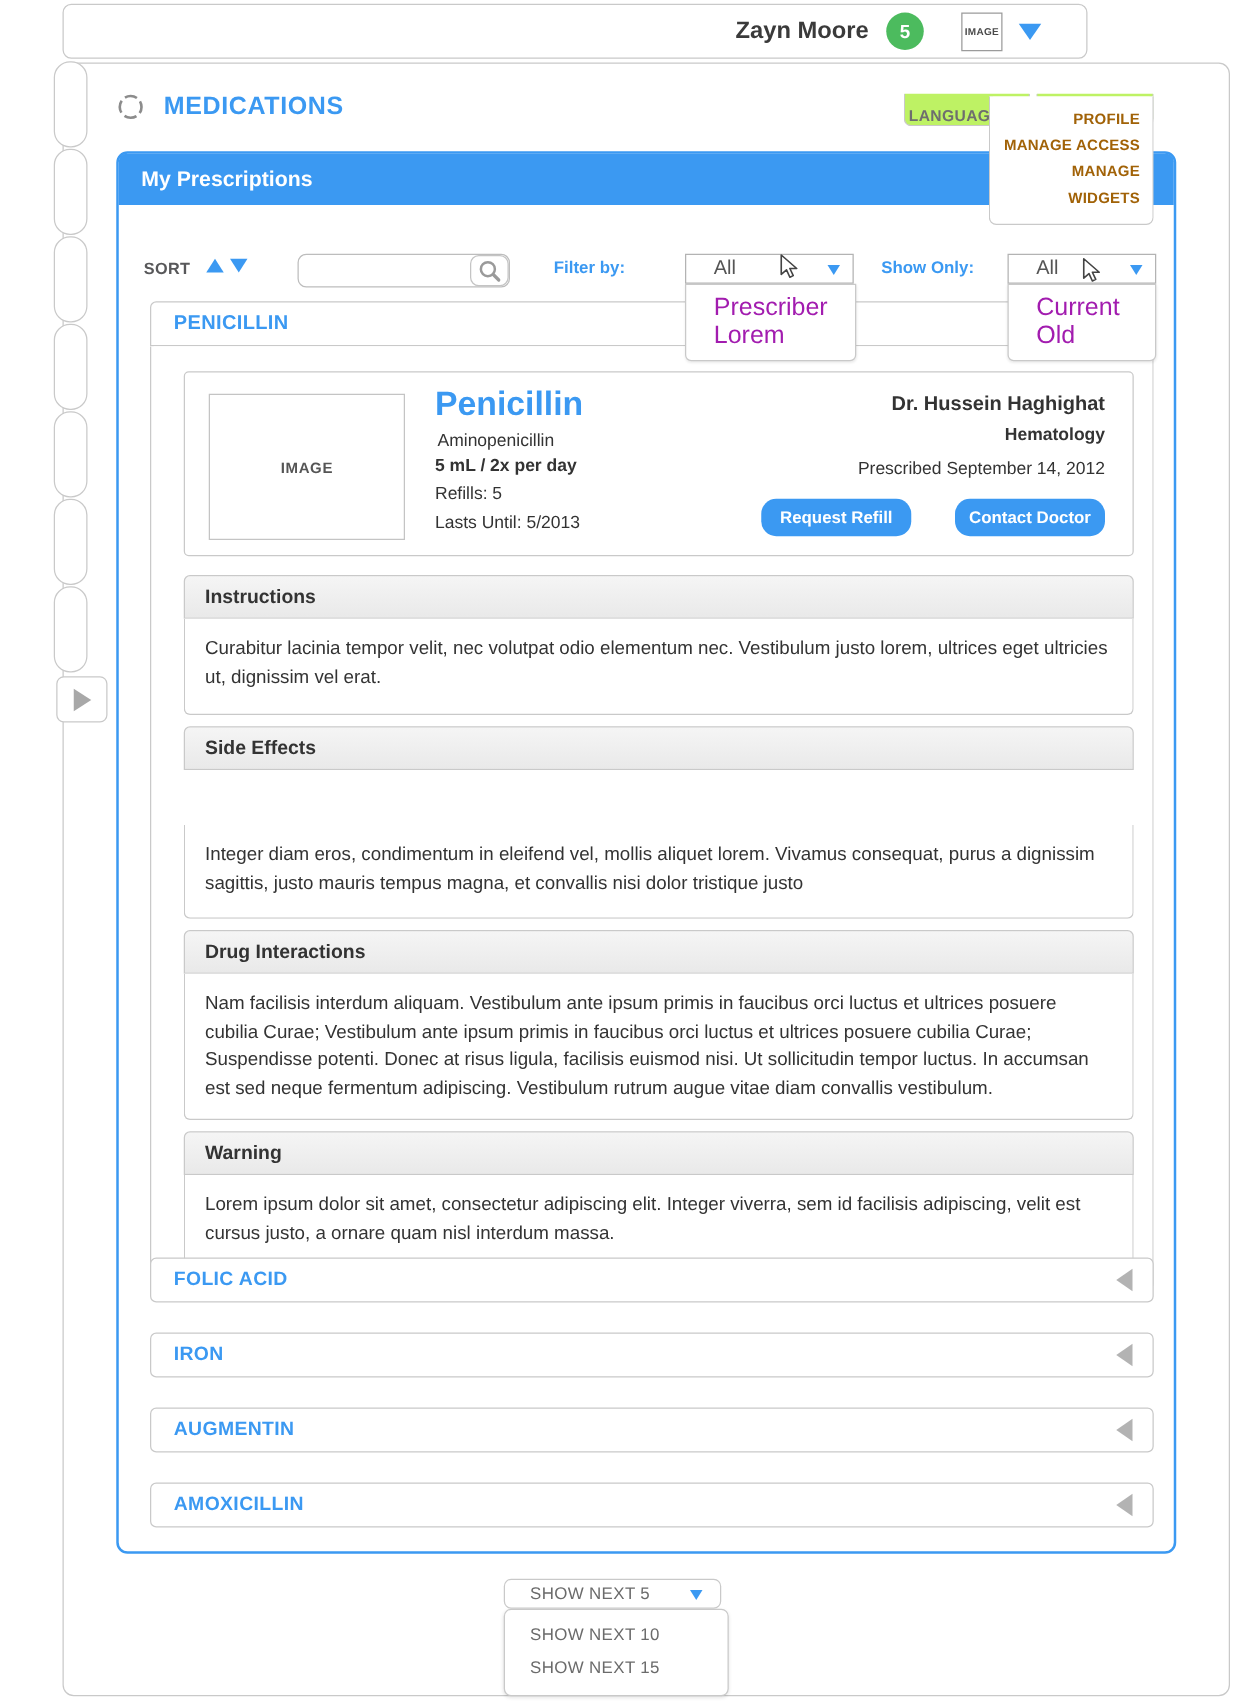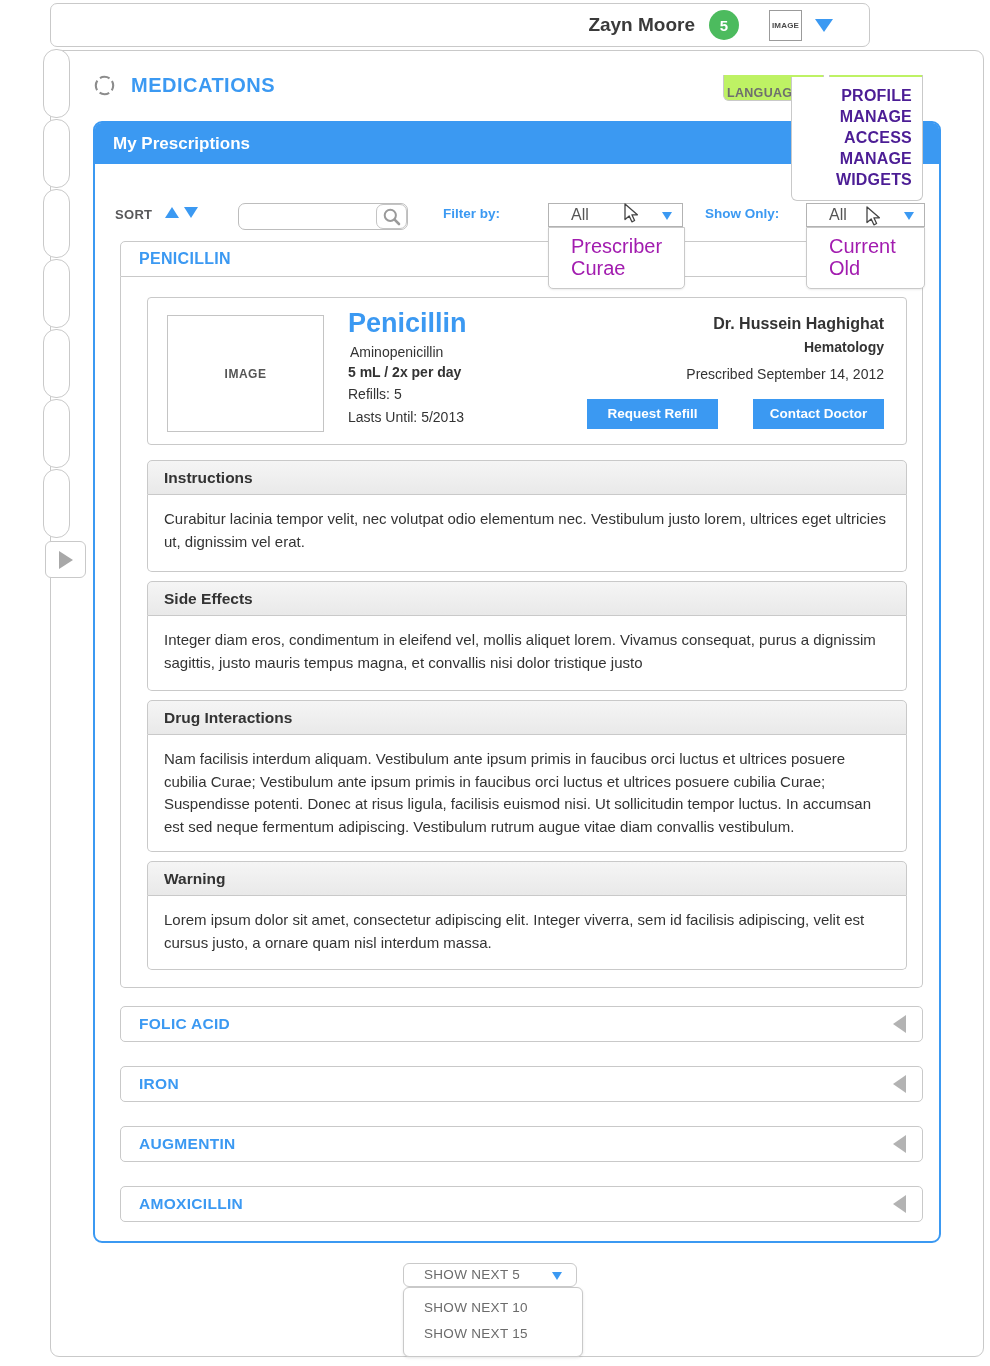--- a/index.html
+++ b/index.html
@@ -44,21 +44,21 @@
 
   .hdr-btn { position:absolute; top:0; height:26px; background:#bef264;
     border:1px solid #c9c9c9; border-top:none; border-radius:0 0 6px 6px;
     display:flex; align-items:flex-end; justify-content:center; gap:9px;
     font-size:12.5px; font-weight:bold; color:#6e6e6e; letter-spacing:.3px;margin-top:24px; }
   .btn-language { left:672px; width:101px; }
   .btn-settings { left:778px; width:94px;font-style:italic; }
   .settings-menu { position:absolute; left:740px; top:26px; width:132px; background:#fff;
     border:1px solid #c9c9c9; border-top:none; border-radius:0 0 6px 6px; z-index:40;
     padding:8px 10px 10px; text-align:right; }
-  .settings-menu .item { font-size:16px; font-weight:bold; color:#4c1d95; line-height:21px; letter-spacing:.2px; }
+  .settings-menu .item { font-size:12px; font-weight:bold; color:#a16207; line-height:21px; letter-spacing:.2px; }
 
   
   .widget { position:absolute; left:42px; top:70px; width:848px; height:1122px;
     border:2px solid #3b99f2; border-radius:9px; background:#fff; }
   .widget-header { height:41px; background:#3b99f2; border-radius:6px 6px 0 0;
     color:#fff; font-size:17px; font-weight:bold; line-height:41px; padding-left:18px; }
 
   
   .sort-label { position:absolute; left:20px; top:84px; font-size:13px; font-weight:bold; color:#58585a; letter-spacing:.3px; }
   .sort-up { position:absolute; left:70px; top:84px; }
@@ -100,31 +100,31 @@
   .drug-info { position:absolute; left:200px; top:10px; }
   .drug-title { font-size:27px; font-weight:bold; color:#3b99f2; margin-bottom:3px; }
   .drug-type { font-size:14px; color:#333; line-height:20px; margin-left:2px; }
   .drug-dosage { font-size:14px; font-weight:bold; color:#333; line-height:21px; }
   .drug-refills, .drug-lasts { font-size:14px; color:#333; line-height:23px; }
   .drug-right { position:absolute; right:22px; top:17px; text-align:right; }
   .drug-doctor { font-size:16px; font-weight:bold; color:#333; }
   .drug-dept { font-size:14px; font-weight:bold; color:#333; margin-top:6px; }
   .drug-prescribed { font-size:14px; color:#333; margin-top:11px; }
   .drug-buttons { position:absolute; right:22px; bottom:15px; display:flex; gap:35px; }
-  .blue-btn { width:131px; height:30px; background:#3b99f2; border-radius:0; color:#fff;
+  .blue-btn { width:120px; height:30px; background:#3b99f2; border-radius:12px; color:#fff;
     font-size:13.5px; font-weight:bold; text-align:center; line-height:30px; }
 
   .section { margin-top:9px; }
   .section.first { margin-top:15px; }
   .section-header { height:35px; background:linear-gradient(#f5f5f5,#e9e9e9); border:1px solid #c9c9c9;
     border-radius:5px 5px 0 0; font-size:15.5px; font-weight:bold; color:#333;
     line-height:33px; padding-left:16px; }
   .section-body { border:1px solid #c9c9c9; border-top:none; border-radius:0 0 5px 5px; background:#fff;
     padding:13px 16px; font-size:15px; color:#333; line-height:1.5; }
-  .sb-1 { min-height:77px; } .sb-2 { min-height:75px; } .sb-3 { min-height:107px; } .sb-4 { min-height:74px; }
+  .sb-1 { min-height:77px; } .sb-2 { min-height:75px;margin-top:44px; } .sb-3 { min-height:107px; } .sb-4 { min-height:74px; }
 
   
   .collapsed-row { position:absolute; left:25px; width:803px; height:36px; background:#fff;
     border:1px solid #c9c9c9; border-radius:5px; font-size:15.5px; font-weight:bold; color:#3b99f2;
     letter-spacing:.3px; line-height:34px; padding-left:18px; }
   .collapsed-row .tri-left-gray { position:absolute; right:16px; top:8px; }
   .row-1 { top:883px; } .row-2 { top:943px; } .row-3 { top:1003px; } .row-4 { top:1063px; }
 
   
   .page-btn { position:absolute; left:352px; top:1212px; width:174px; height:24px; background:#fff;
@@ -199,21 +199,21 @@
         </span>
       </div>
 
       <span class="ctl-label filter-label">Filter by:</span>
       <div class="dd dd-filter">
         <span>All</span>
         <span class="tri-down-blue sm"></span>
       </div>
       <div class="dd-menu menu-filter">
         <div class="opt">Prescriber</div>
-        <div class="opt">Curae</div>
+        <div class="opt">Lorem</div>
       </div>
       <span class="cursor cursor-filter">
         <svg width="19" height="22" viewBox="0 0 19 22">
           <path d="M3 1 L3 16.5 L7.2 12.9 L9.9 18.8 L12.6 17.5 L9.9 11.8 L15.4 11.8 Z" fill="#fff" stroke="#444" stroke-width="1.3" stroke-linejoin="round"></path>
         </svg>
       </span>
 
       <span class="ctl-label show-label">Show Only:</span>
       <div class="dd dd-show">
         <span>All</span>

